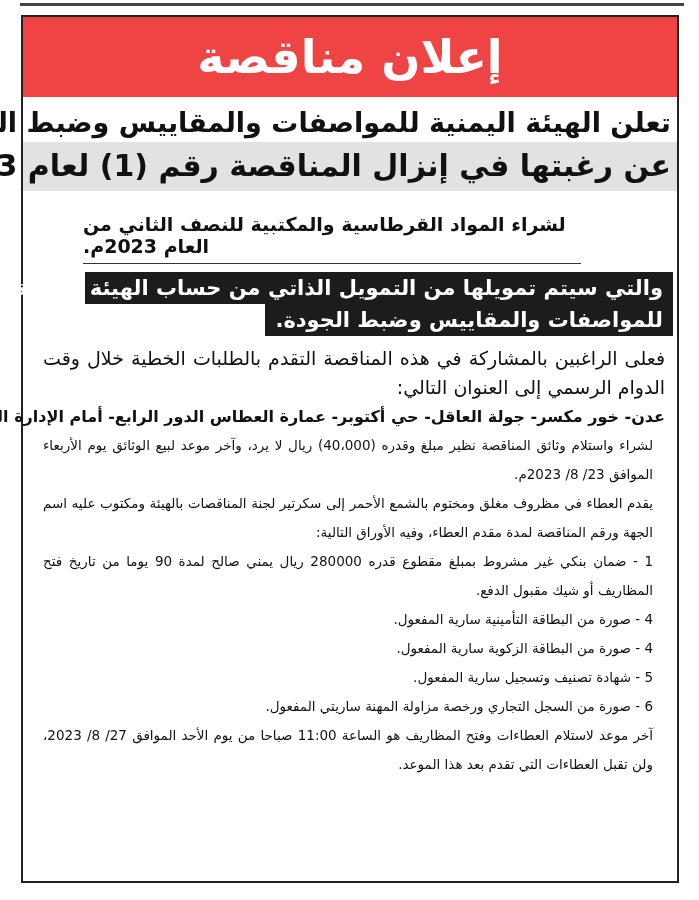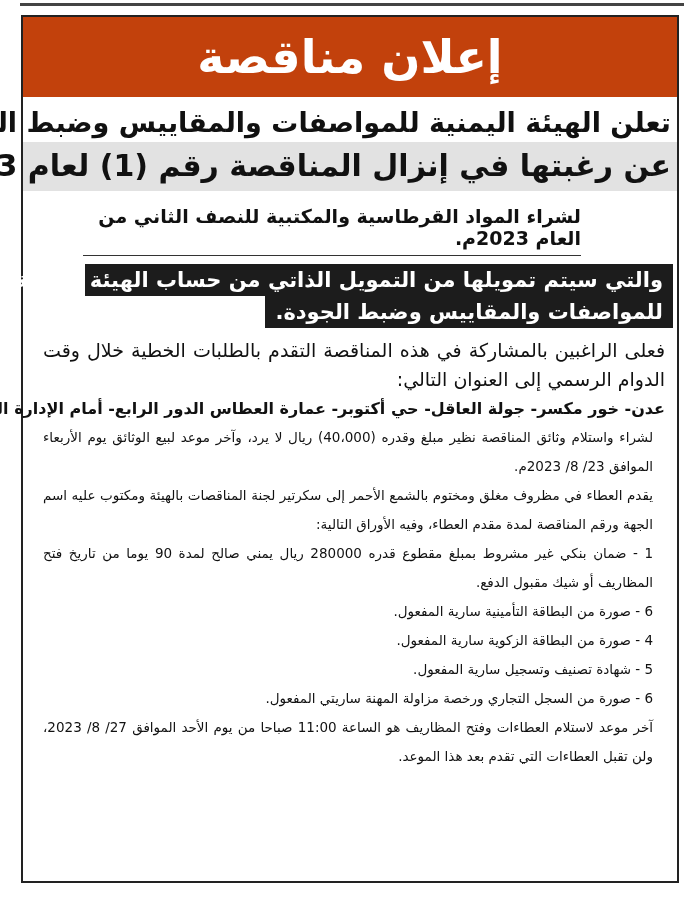--- a/index.html
+++ b/index.html
@@ -9,37 +9,37 @@
     }
     .top-rule {
       position: absolute; left: 20px; right: 15px; top: 3px; height: 3px;
       background: #444;
     }
     .frame {
       position: absolute; left: 21px; top: 15px; width: 658px; height: 868px;
       border: 2px solid #222; box-sizing: border-box; background: #fff;
     }
     .title-bar {
-      height: 80px; background: #c2410c; display: flex; align-items: center; justify-content: center;
+      height: 80px; background: #ef4444; display: flex; align-items: center; justify-content: center;
     }
     .title-bar h1 {
       margin: 0; color: #fff; font-size: 46px; font-weight: bold; letter-spacing: 2px;
       font-family: "DejaVu Sans", sans-serif;
     }
     .line1 {
       text-align: center; font-size: 27px; font-weight: bold; padding: 10px 6px 4px;
       white-space: nowrap; letter-spacing: -0.5px;
     }
     .line2 {
       background: #e2e2e2; text-align: center; font-size: 30px; font-weight: bold;
       padding: 6px 6px 8px; white-space: nowrap;
     }
     .line3 {
-      text-align: right; font-size: 19px; font-weight: bold; padding: 10px 0 6px;
-      margin: 4px 96px 0 60px; border-bottom: 1.5px solid #333;
+      text-align: left; font-size: 19px; font-weight: bold; padding: 10px 0 6px;
+      margin: 12px 96px 0 60px; border-bottom: 1.5px solid #333;
     }
     .black-block { margin-top: 8px; padding-right: 4px; }
     .hl {
       display: block; width: fit-content; margin-left: auto; background: #1c1c1c; color: #fff;
       font-size: 21px; font-weight: bold; padding: 4px 10px; white-space: nowrap;
     }
     .hl.first { margin-right: 0; margin-left: 62px; width: auto; text-align: right; }
     .hl.second { margin-right: 0; }
     .body-text {
       padding: 8px 12px 0 20px; font-size: 13.5px; line-height: 29px; text-align: justify;
@@ -67,19 +67,19 @@
     <span class="hl first">والتي سيتم تمويلها من التمويل الذاتي من حساب الهيئة اليمنية</span>
     <span class="hl second">للمواصفات والمقاييس وضبط الجودة.</span>
   </div>
 
   <div class="body-text">
     <p class="small">فعلى الراغبين بالمشاركة في هذه المناقصة التقدم بالطلبات الخطية خلال وقت الدوام الرسمي إلى العنوان التالي:</p>
     <p class="address">عدن- خور مكسر- جولة العاقل- حي أكتوبر- عمارة العطاس الدور الرابع- أمام الإدارة العامة للتربية والتعليم.</p>
     <p class="indent">لشراء واستلام وثائق المناقصة نظير مبلغ وقدره (40،000) ريال لا يرد، وآخر موعد لبيع الوثائق يوم الأربعاء الموافق 23/ 8/ 2023م.</p>
     <p class="indent">يقدم العطاء في مظروف مغلق ومختوم بالشمع الأحمر إلى سكرتير لجنة المناقصات بالهيئة ومكتوب عليه اسم الجهة ورقم المناقصة لمدة مقدم العطاء، وفيه الأوراق التالية:</p>
     <p class="indent">1 - ضمان بنكي غير مشروط بمبلغ مقطوع قدره 280000 ريال يمني صالح لمدة 90 يوما من تاريخ فتح المظاريف أو شيك مقبول الدفع.</p>
-    <p class="indent">6 - صورة من البطاقة التأمينية سارية المفعول.</p>
+    <p class="indent">4 - صورة من البطاقة التأمينية سارية المفعول.</p>
     <p class="indent">4 - صورة من البطاقة الزكوية سارية المفعول.</p>
     <p class="indent">5 - شهادة تصنيف وتسجيل سارية المفعول.</p>
     <p class="indent">6 - صورة من السجل التجاري ورخصة مزاولة المهنة ساريتي المفعول.</p>
     <p class="indent">آخر موعد لاستلام العطاءات وفتح المظاريف هو الساعة 11:00 صباحا من يوم الأحد الموافق 27/ 8/ 2023، ولن تقبل العطاءات التي تقدم بعد هذا الموعد.</p>
   </div>
 </div>
 
 </body></html>

